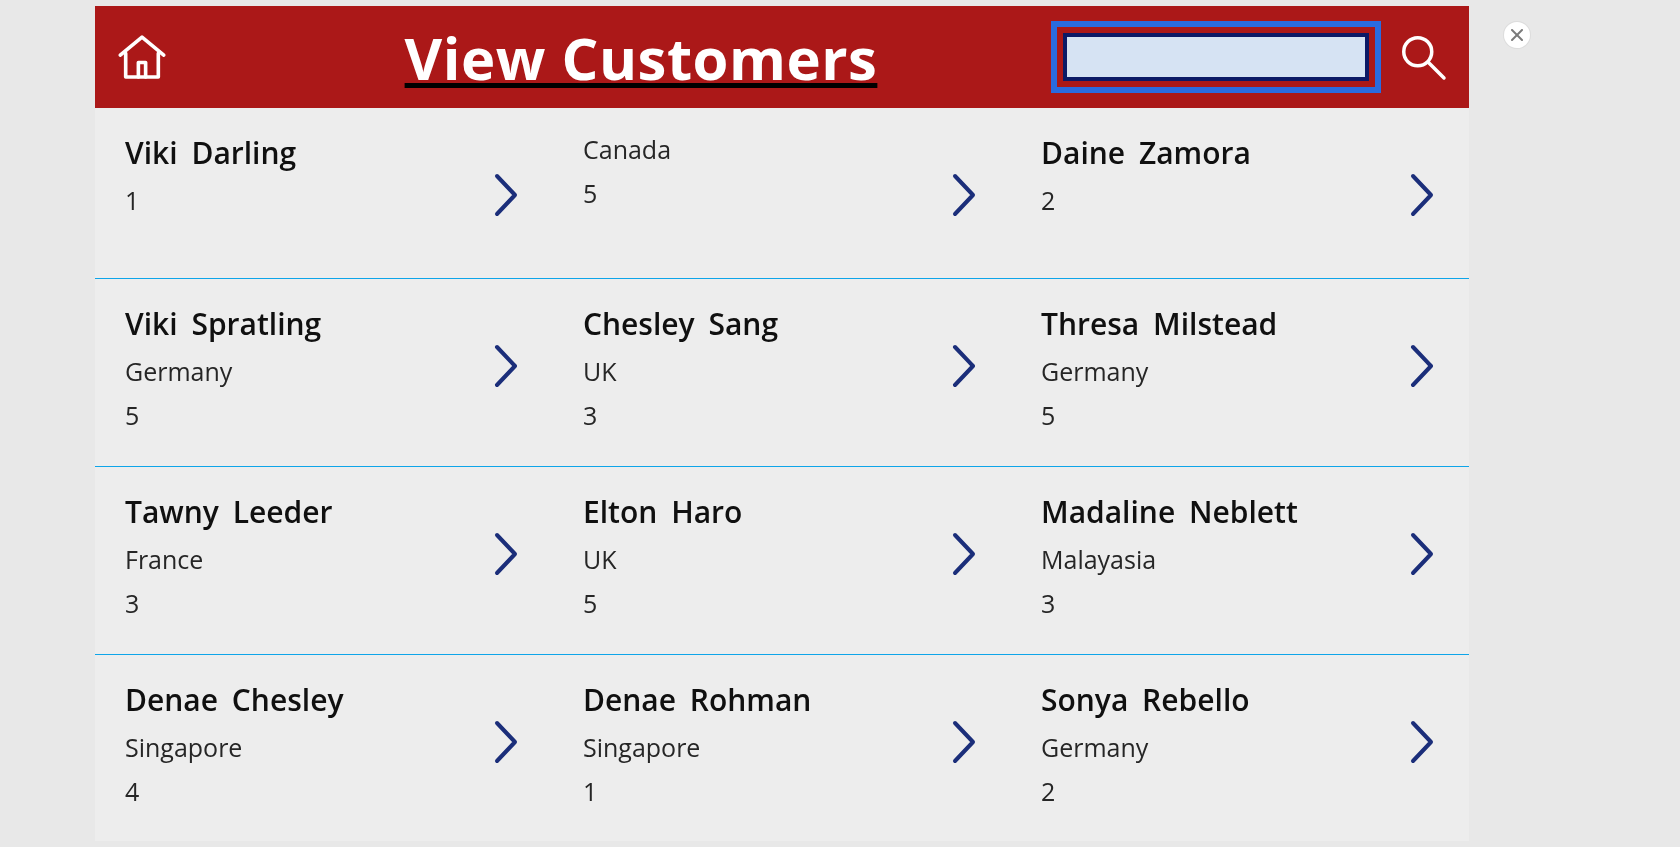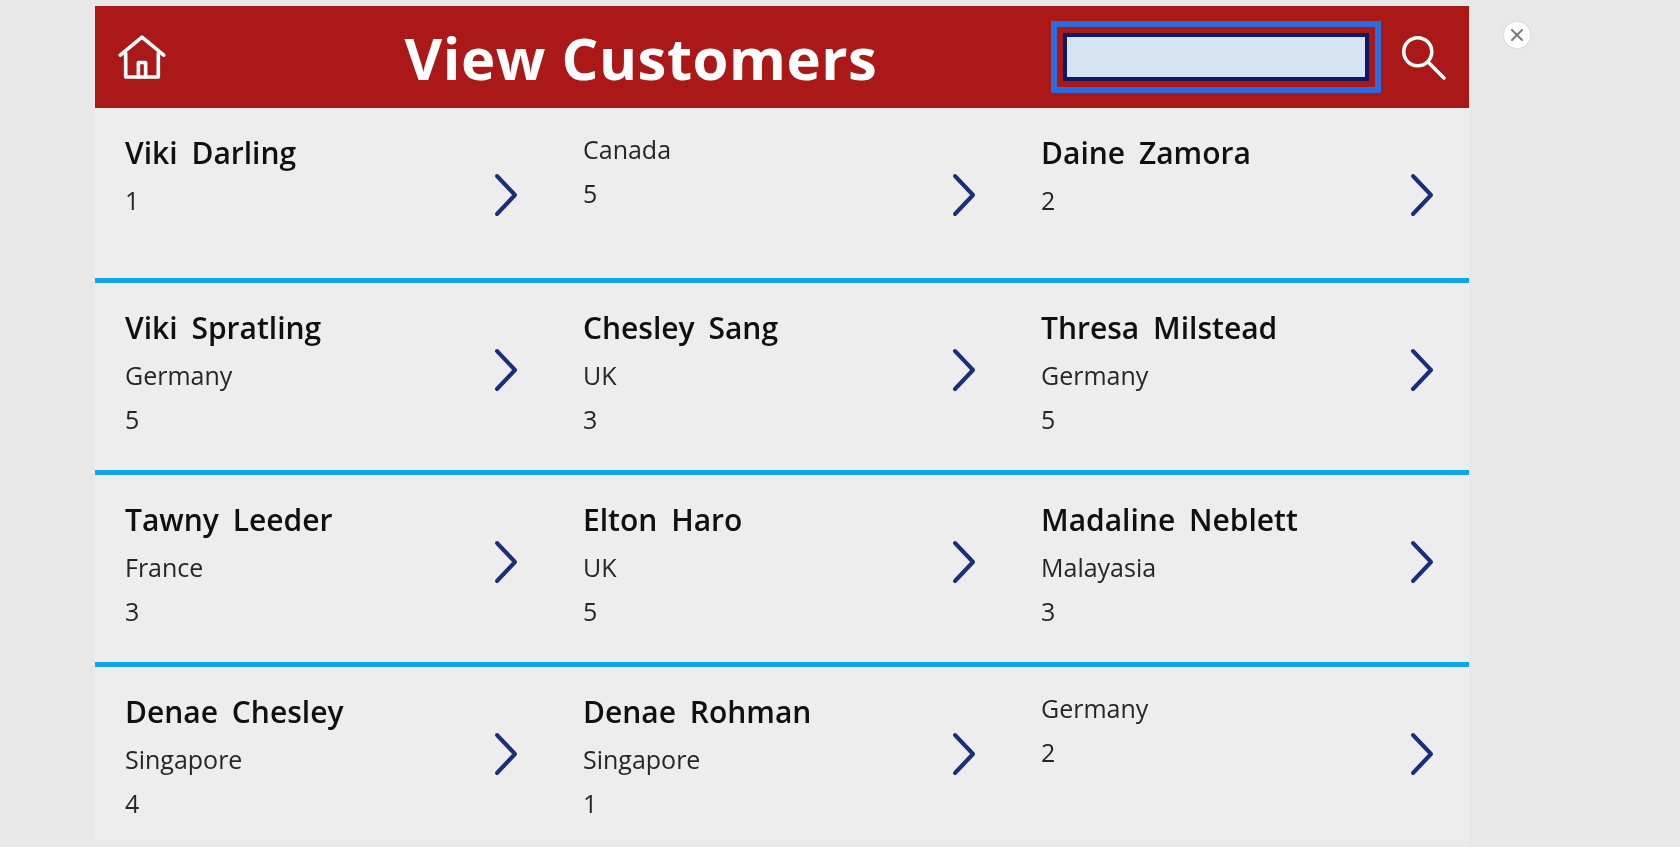--- a/index.html
+++ b/index.html
@@ -21,20 +21,21 @@
     display: flex;
     flex-direction: column;
   }
   .header {
     background: #ab1818;
     height: 102px;
     display: flex;
     align-items: center;
     padding: 0 18px 0 18px;
     gap: 8px;
+    text-decoration: underline;
   }
   .home-icon svg { width: 58px; height: 58px; display:block; }
   .title {
     flex: 1;
     text-align: center;
     color: #fff;
     font-size: 58px;
     font-weight: 700;
     letter-spacing: 0.5px;
     margin-left: 60px;
@@ -72,21 +73,21 @@
     overflow-y: scroll;
     background: #ededed;
   }
   
   .list::-webkit-scrollbar { width: 12px; background: transparent; }
   .list::-webkit-scrollbar-thumb { background: #bdbdbd; border-radius: 2px; }
 
   .row {
     display: grid;
     grid-template-columns: 1fr 1fr 1fr;
-    border-bottom: 5px solid #0ea5e9;
+    border-bottom: 1px solid #0ea5e9;
   }
   .row:last-child { border-bottom: none; }
   .card {
     position: relative;
     padding: 24px 20px 34px 30px;
     min-height: 170px;
   }
   .card .name {
     font-size: 30px;
     font-weight: 600;
@@ -268,20 +269,21 @@
           <div class="name">Denae  Rohman</div>
           <div class="country">Singapore</div>
           <div class="count">1</div>
           <div class="chev">
             <svg viewBox="0 0 30 46" fill="none" stroke="#1b2e7a" stroke-width="4" stroke-linecap="round" stroke-linejoin="round">
               <polyline points="6,4 24,23 6,42"></polyline>
             </svg>
           </div>
         </div>
         <div class="card">
+          <div class="name">Sonya  Rebello</div>
           <div class="country">Germany</div>
           <div class="count">2</div>
           <div class="chev">
             <svg viewBox="0 0 30 46" fill="none" stroke="#1b2e7a" stroke-width="4" stroke-linecap="round" stroke-linejoin="round">
               <polyline points="6,4 24,23 6,42"></polyline>
             </svg>
           </div>
         </div>
       </div>
     </div>

